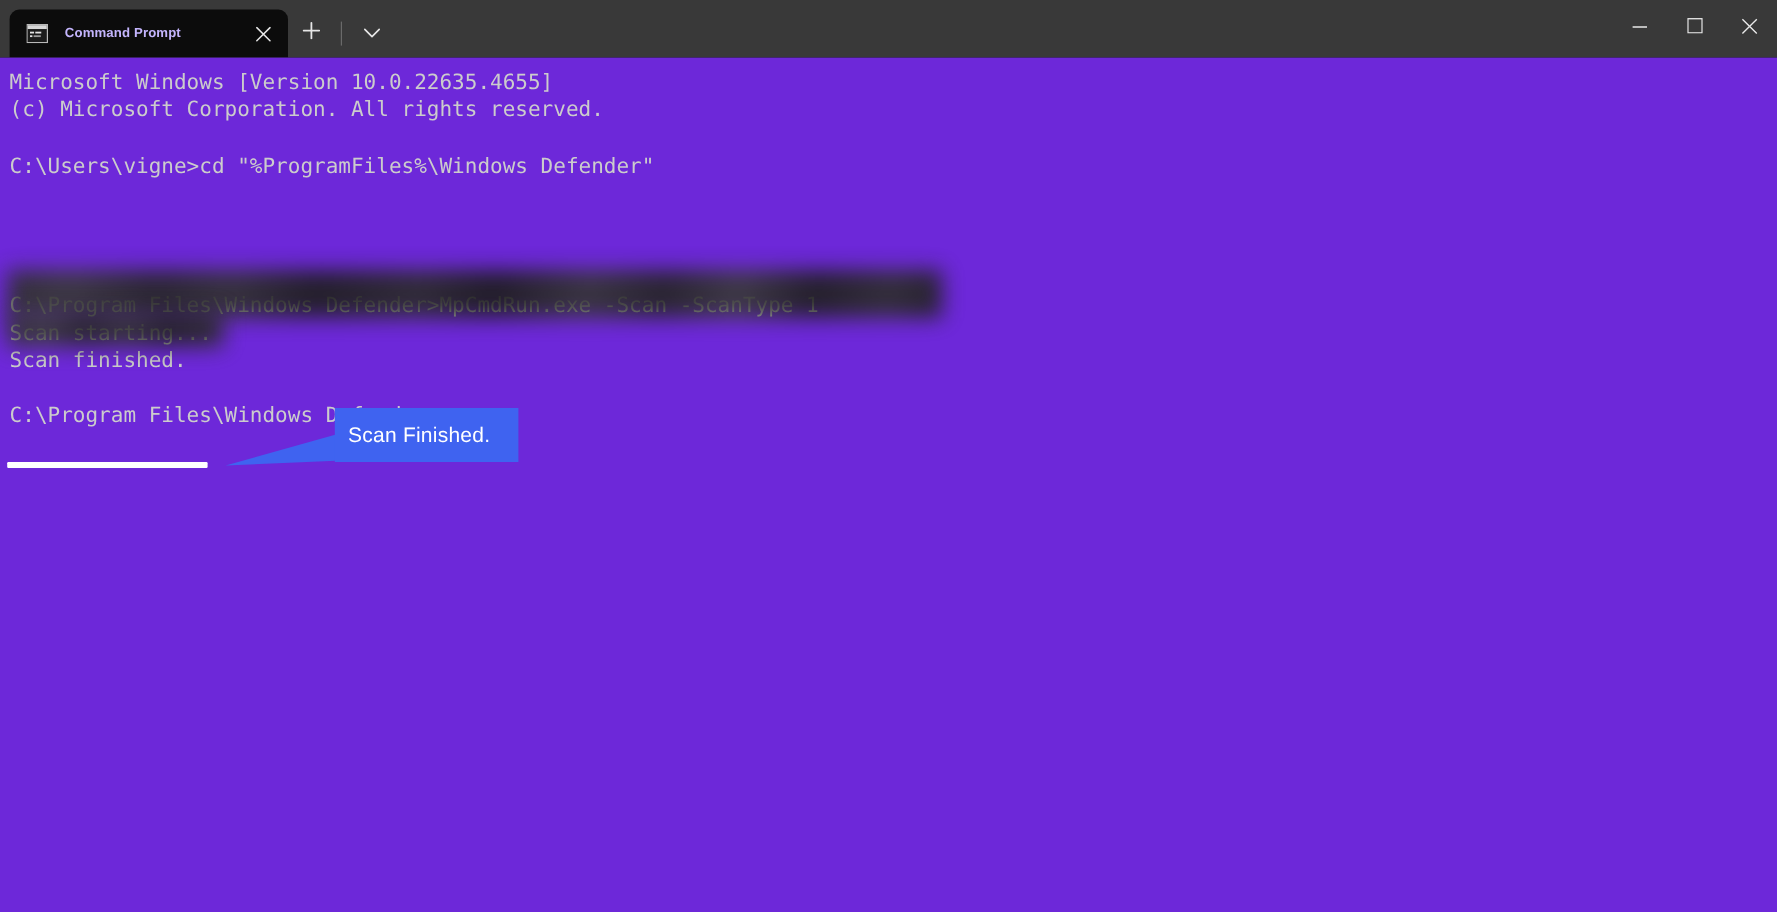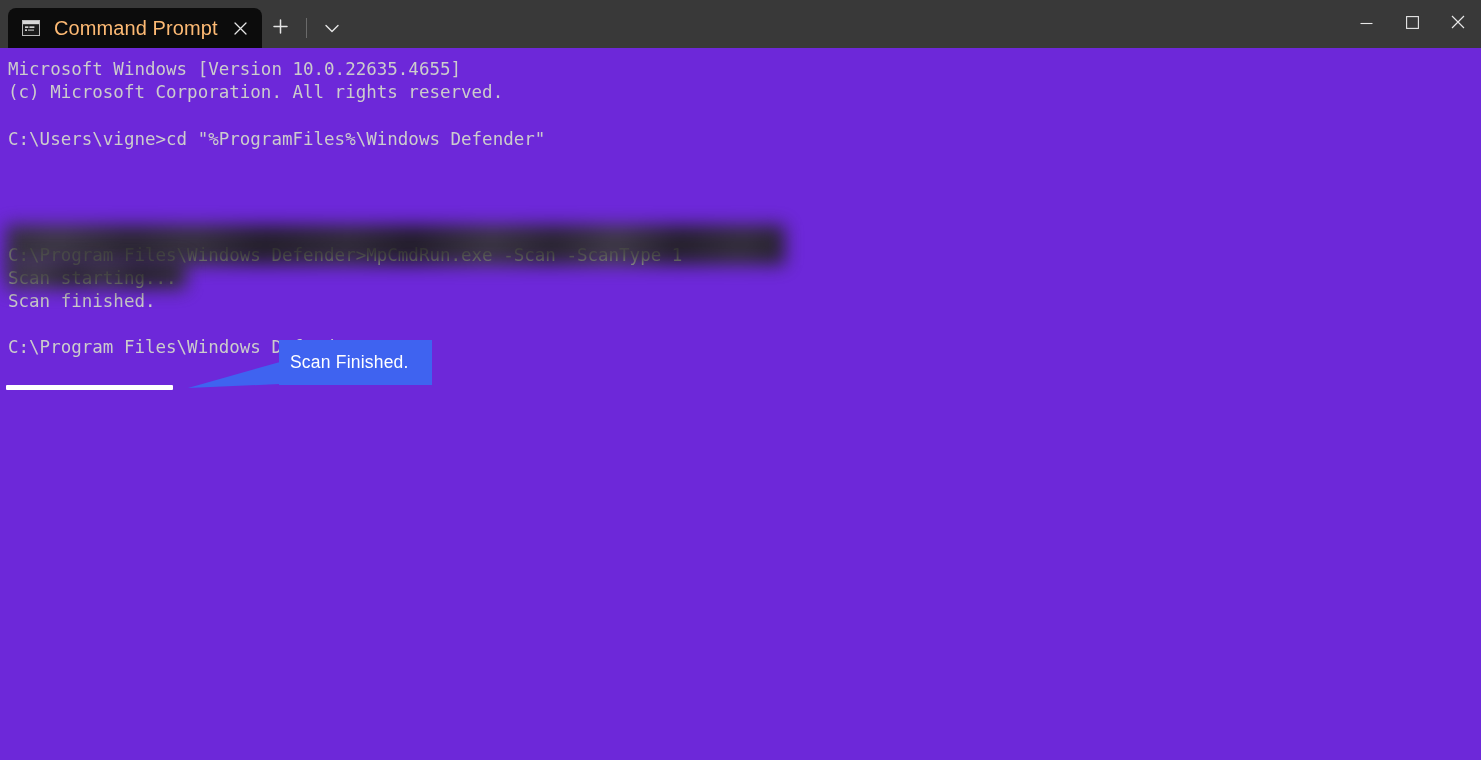--- a/index.html
+++ b/index.html
@@ -61,23 +61,23 @@
   .tab-icon {
     width: 18px;
     height: 16px;
     margin-right: 14px;
     flex: 0 0 auto;
     display: block;
   }
 
   .tab-title {
     flex: 1 1 auto;
-    color: #fdba74;
-    font-size: 20px;
-    font-weight: normal;
+    color: #c4b5fd;
+    font-size: 11px;
+    font-weight: bold;
     letter-spacing: 0.1px;
     white-space: nowrap;
     overflow: hidden;
     text-overflow: ellipsis;
   }
 
   .tab-close {
     width: 30px;
     height: 30px;
     margin-left: 8px;

